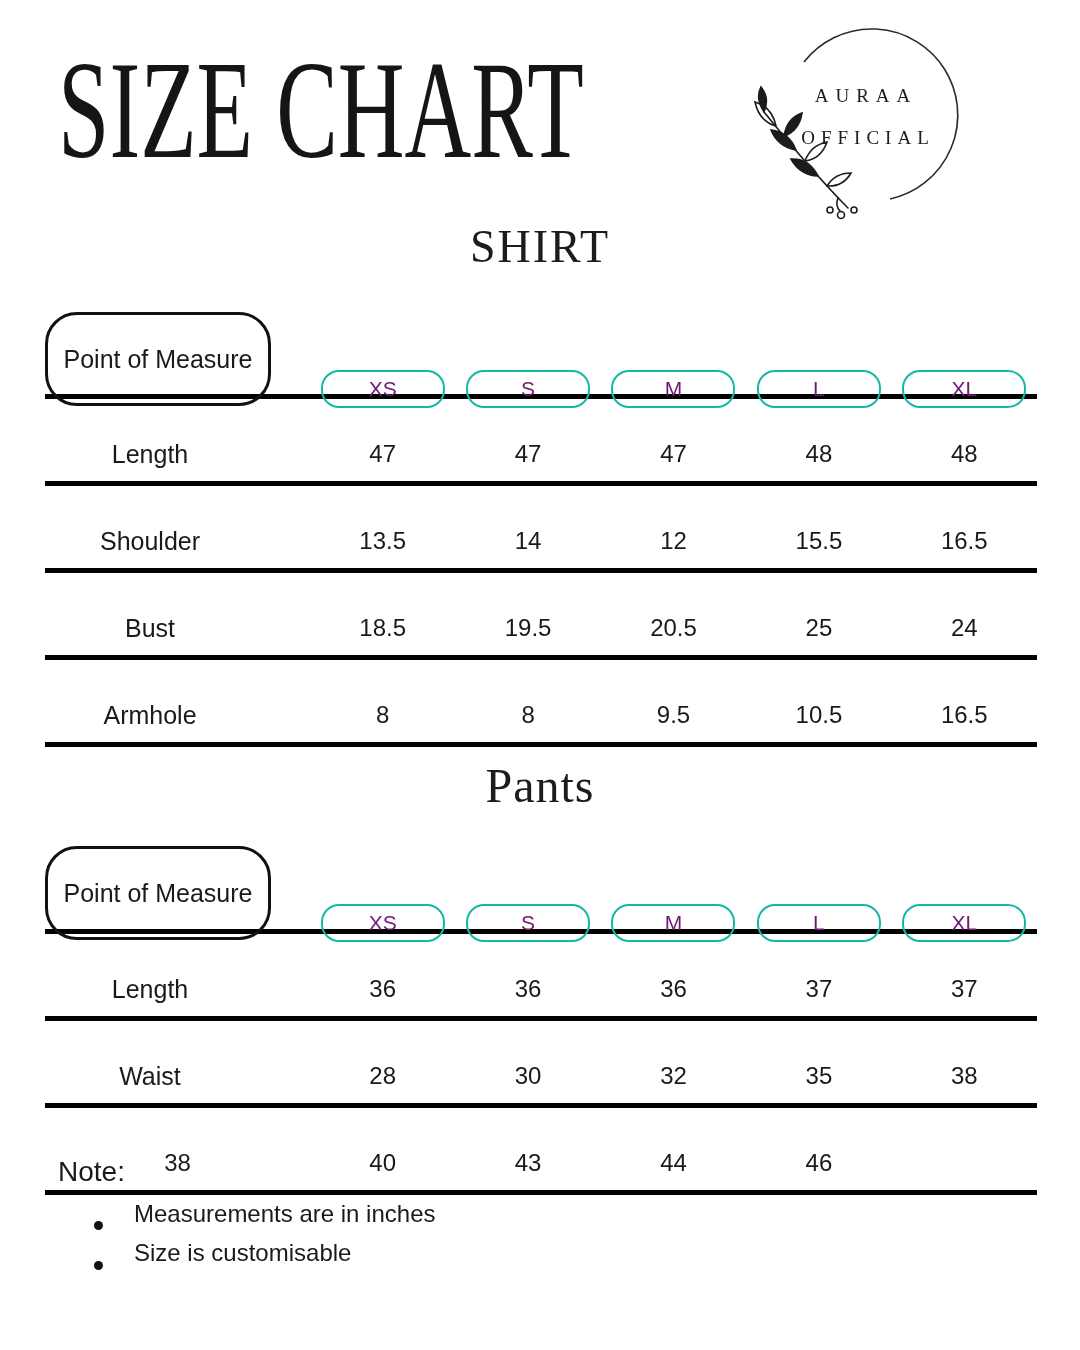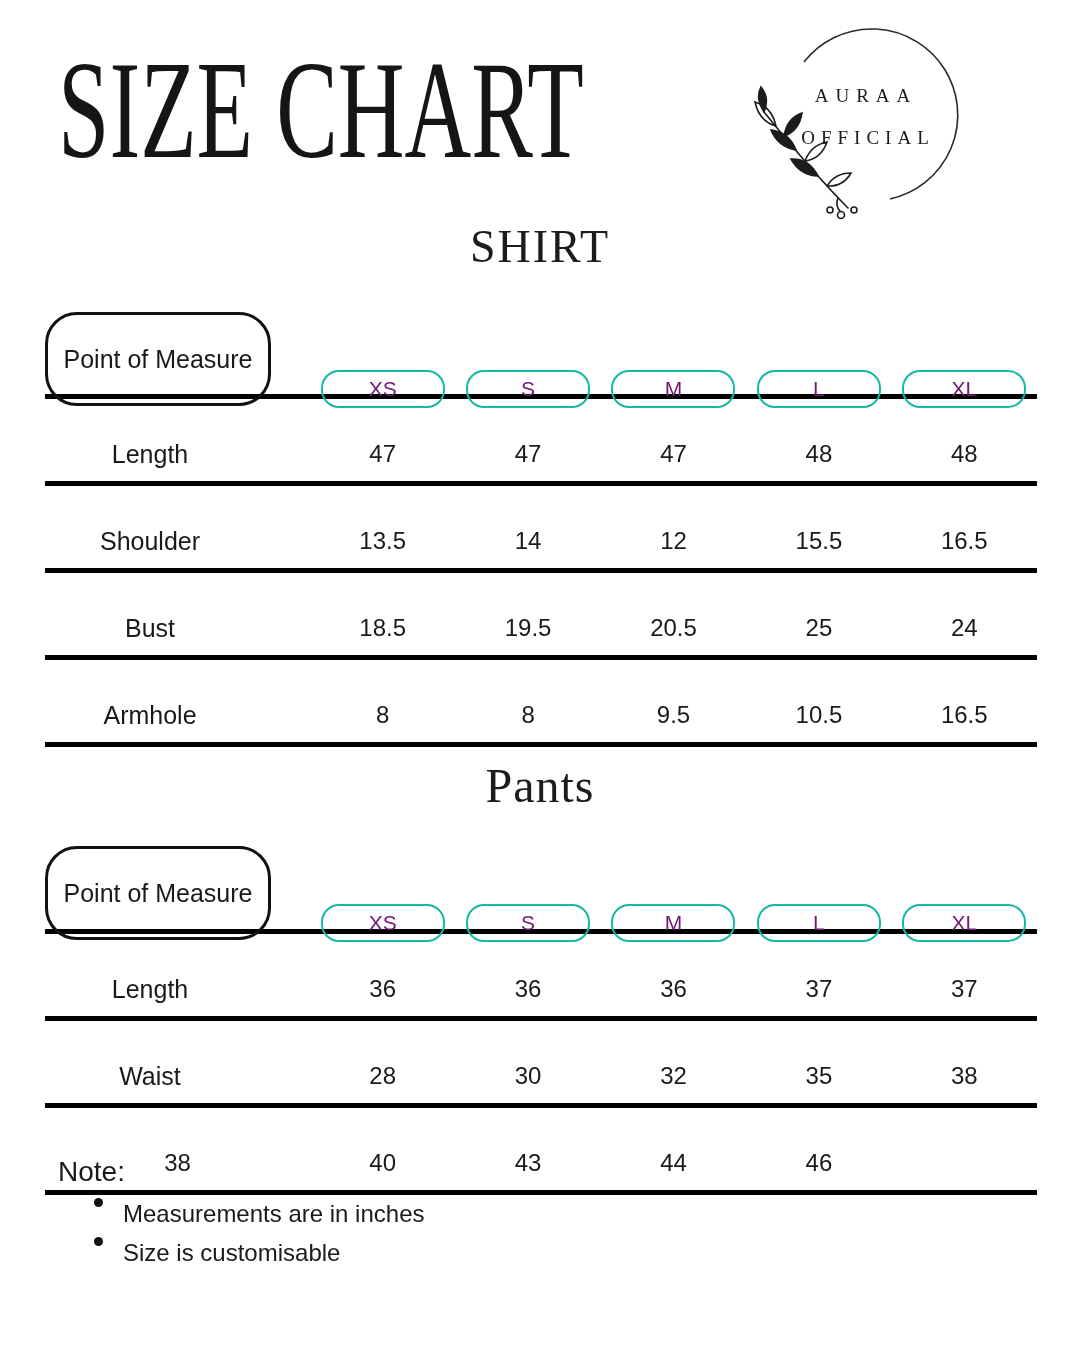--- a/index.html
+++ b/index.html
@@ -43,21 +43,21 @@
   }
   .t-row{
     display:grid;grid-template-columns:265px repeat(5,1fr);
     align-items:center;height:54px;border-bottom:5px solid #000;margin-top:28px;
   }
   .label-cell{text-align:center;padding-right:55px;font-size:25px;}
   .value-cell{text-align:center;font-size:24px;}
   .note{position:absolute;left:58px;top:1156px;}
   .note-title{font-size:28px;margin:0 0 10px 0;}
   .note-list{list-style:none;margin:0;padding:0;}
-  .note-item{display:flex;align-items:flex-start;gap:20px;padding-left:36px;font-size:24px;line-height:1.35;margin-bottom:7px;}
+  .note-item{display:flex;align-items:flex-end;gap:31px;padding-left:36px;font-size:24px;line-height:1.35;margin-bottom:7px;}
   .bullet-dot{width:9px;height:9px;border-radius:50%;background:#111;flex:0 0 auto;}
 </style>
 </head>
 <body>
 
 <h1 class="page-title">SIZE CHART</h1>
 
 <div class="logo">
   <svg width="240" height="215" viewBox="0 0 240 215">
     <path d="M 62 46 A 86 86 0 1 1 148 183" fill="none" stroke="#2b2b2b" stroke-width="1.6"></path>

